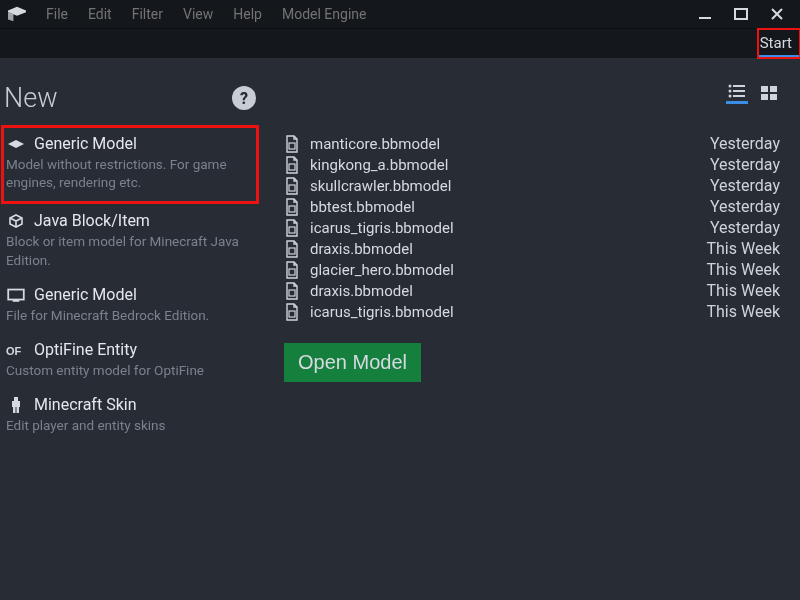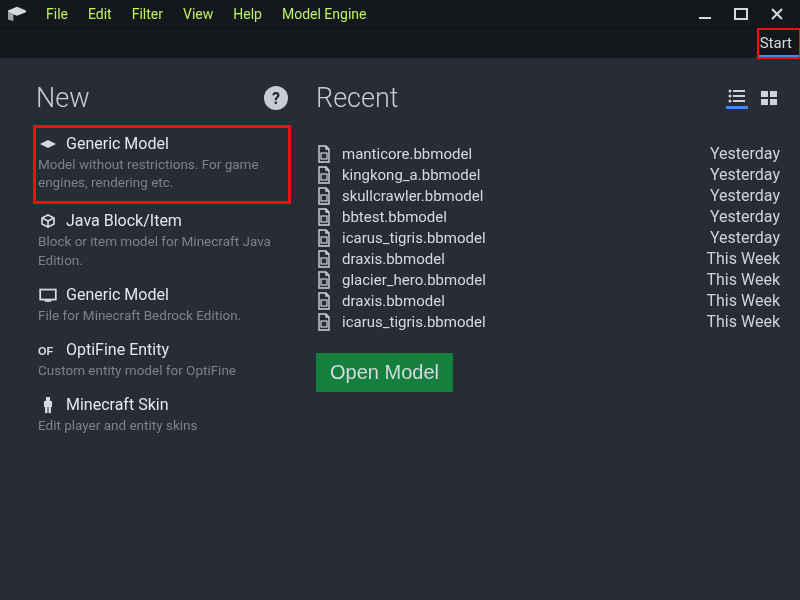--- a/index.html
+++ b/index.html
@@ -19,21 +19,21 @@
   }
   .logo {
     width: 26px; height: 22px;
     display: flex; align-items: center; justify-content: center;
     margin-right: 6px;
   }
   .logo svg { width: 22px; height: 18px; }
   .menu { display: flex; gap: 0; }
   .menu-item {
     padding: 4px 10px;
-    color: #bef264;
+    color: #737373;
     cursor: pointer;
   }
   .win-controls {
     margin-left: auto;
     display: flex;
     gap: 18px;
     padding-right: 10px;
     align-items: center;
   }
   .win-btn { width: 18px; height: 18px; display:flex; align-items:center; justify-content:center; cursor:pointer; color:#d6dae0;}
@@ -51,21 +51,21 @@
     color: #d6dae0;
     border-bottom: 3px solid #3a8ee6;
     outline: 2px solid #e11;
     outline-offset: -1px;
     cursor: pointer;
     font-size: 15px;
     display:flex; align-items:center;
   }
   .content {
     display: flex;
-    padding: 24px 20px 20px 36px;
+    padding: 24px 20px 20px 4px;
     gap: 28px;
     height: calc(600px - 58px);
     background: #282c34;
   }
   .col { display: flex; flex-direction: column; }
   .col-new { width: 252px; }
   .col-recent { flex: 1; }
   .section-header {
     display: flex;
     align-items: center;
@@ -244,21 +244,20 @@
           <span>Minecraft Skin</span>
         </div>
         <div class="ni-desc">Edit player and entity skins</div>
       </div>
 
     </div>
   </div>
 
   <div class="col col-recent">
     <div class="section-header">
-      <div class="section-title">Recent</div>
       <div class="view-toggle">
         <div class="view-btn active">
             <svg viewBox="0 0 18 14">
               <circle cx="2" cy="2" r="1.5" fill="#cfd3da"></circle>
               <rect x="5" y="1" width="12" height="2" fill="#cfd3da"></rect>
               <circle cx="2" cy="7" r="1.5" fill="#cfd3da"></circle>
               <rect x="5" y="6" width="12" height="2" fill="#cfd3da"></rect>
               <circle cx="2" cy="12" r="1.5" fill="#cfd3da"></circle>
               <rect x="5" y="11" width="12" height="2" fill="#cfd3da"></rect>
             </svg>

